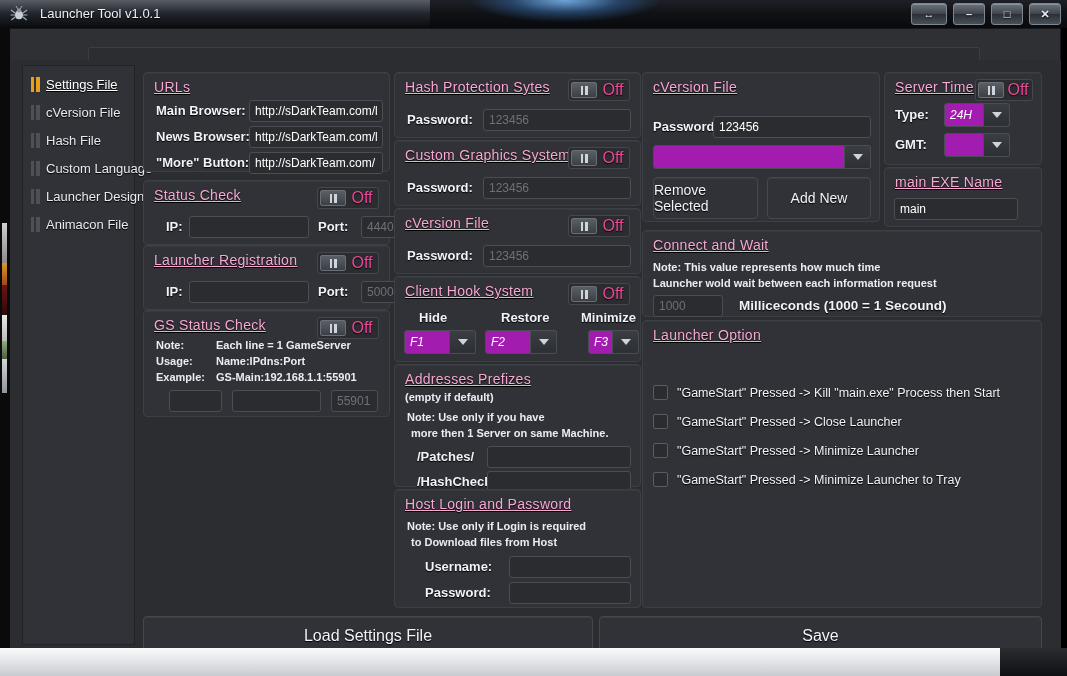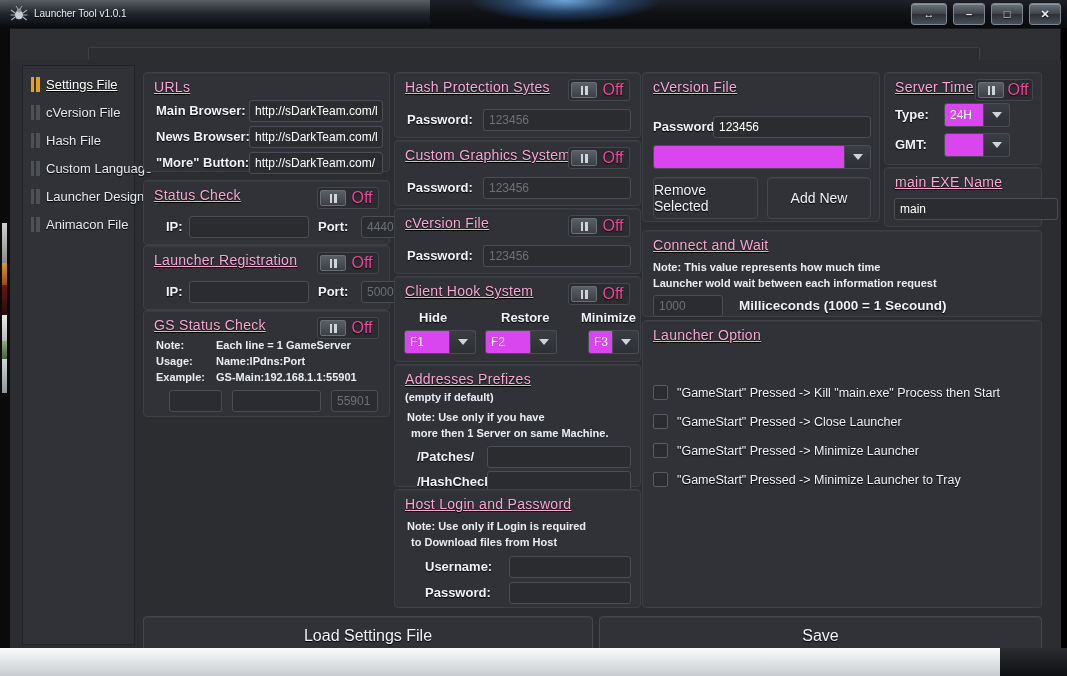--- a/index.html
+++ b/index.html
@@ -10,22 +10,22 @@
 
   .titlebar{position:absolute;left:0;top:0;width:1067px;height:28px;
     background:linear-gradient(180deg,#1d2026 0%,#101216 45%,#080a0d 100%);
     overflow:hidden;}
   .tb-glow{position:absolute;left:470px;top:-22px;width:190px;height:44px;
     background:radial-gradient(ellipse at center,#6fa8dc 0%,rgba(50,100,160,.55) 40%,rgba(20,40,70,0) 72%);
     filter:blur(1px);}
   .tb-sheen{position:absolute;left:0;top:0;width:430px;height:28px;
     background:linear-gradient(180deg,rgba(225,235,245,.30) 0%,rgba(150,170,195,.13) 48%,rgba(0,0,0,0) 100%);}
   .tb-icon{position:absolute;left:10px;top:5px;width:18px;height:18px;}
-  .tb-title{position:absolute;left:34px;top:4px;height:20px;line-height:20px;
-    font-size:10px;color:#eef2f7;text-shadow:0 1px 1px #000;white-space:nowrap;text-align:center;}
+  .tb-title{position:absolute;left:40px;top:4px;height:20px;line-height:20px;
+    font-size:13px;color:#eef2f7;text-shadow:0 1px 1px #000;white-space:nowrap;text-align:center;}
 
   .winbtns{position:absolute;right:6px;top:2px;height:24px;display:flex;align-items:center;gap:6px;}
   .wb{width:30px;height:20px;border:1px solid #7e868f;border-radius:3px;
     background:linear-gradient(180deg,#6a727b 0%,#41464d 48%,#2b2f35 50%,#4a4f56 100%);
     color:#e9eef4;font-size:11px;display:flex;align-items:center;justify-content:center;
     box-shadow:inset 0 1px 0 rgba(255,255,255,.25);cursor:pointer;}
   .wb.dbl{width:34px;}
   .wb span{line-height:1;text-shadow:0 1px 1px #000;font-weight:bold;}
 
   .topstrip{position:absolute;left:2px;top:28px;width:1059px;height:44px;
@@ -81,22 +81,22 @@
   .toggle{position:absolute;height:22px;width:62px;background:#2a2c30;border:1px solid #44484e;
     border-radius:3px;box-sizing:border-box;display:flex;align-items:center;cursor:pointer;}
   .toggle .knob{width:26px;height:16px;margin-left:2px;border-radius:2px;
     background:linear-gradient(180deg,#5a5f66 0%,#3c4046 100%);
     border:1px solid #6a6f76;box-sizing:border-box;display:flex;align-items:center;justify-content:center;}
   .toggle .knob b{display:block;width:7px;height:9px;
     background:repeating-linear-gradient(90deg,#cfd4da 0 2px,transparent 2px 4px,#cfd4da 4px 6px);}
   .toggle .st{flex:1;text-align:center;font-size:16px;color:#ec4899;text-shadow:0 1px 1px #000;}
 
   .sel{position:absolute;height:24px;display:flex;box-sizing:border-box;cursor:pointer;}
-  .sel .body{flex:1;background:#d946ef;border:1px solid #4a4e54;border-radius:3px 0 0 3px;
-    box-sizing:border-box;color:#fff;font-size:12px;line-height:22px;padding-left:5px;overflow:hidden;white-space:nowrap;}
+  .sel .body{flex:1;background:#a21caf;border:1px solid #4a4e54;border-radius:3px 0 0 3px;
+    box-sizing:border-box;color:#fff;font-size:12px;line-height:22px;padding-left:5px;overflow:hidden;white-space:nowrap;font-style:italic;}
   .sel .arrow{width:26px;background:linear-gradient(180deg,#3a3d42,#2c2f34);
     border:1px solid #4a4e54;border-left:none;border-radius:0 3px 3px 0;box-sizing:border-box;
     display:flex;align-items:center;justify-content:center;}
   .sel .arrow i{display:block;width:0;height:0;border-left:5px solid transparent;
     border-right:5px solid transparent;border-top:6px solid #cfd4da;}
 
   .btn{position:absolute;background:#303237;border:1px solid #44484e;border-radius:4px;
     box-sizing:border-box;display:flex;align-items:center;justify-content:center;
     color:#f1f4f8;font-size:14px;text-shadow:0 1px 1px #000;cursor:pointer;
     box-shadow:inset 0 1px 0 rgba(255,255,255,.05);}
@@ -391,21 +391,21 @@
       <div class="sel" style="left:59px;top:60px;width:66px;">
         <span class="body"></span>
         <span class="arrow">
             <i></i>
           </span>
       </div>
     </div>
 
     <div class="panel" style="left:747px;top:105px;width:158px;height:60px;">
       <div class="ptitle">main EXE Name</div>
-      <input class="inp" style="left: 9px; top: 30px; width: 164px;" value="main">
+      <input class="inp" style="left: 9px; top: 30px; width: 124px;" value="main">
     </div>
 
     <div class="btn" style="left:462px;top:554px;width:443px;height:40px;font-size:16px;">
       <span>Save</span>
     </div>
     <div class="btn" style="left:6px;top:554px;width:450px;height:40px;font-size:16px;">
       <span>Load Settings File</span>
     </div>
 
   </div>

